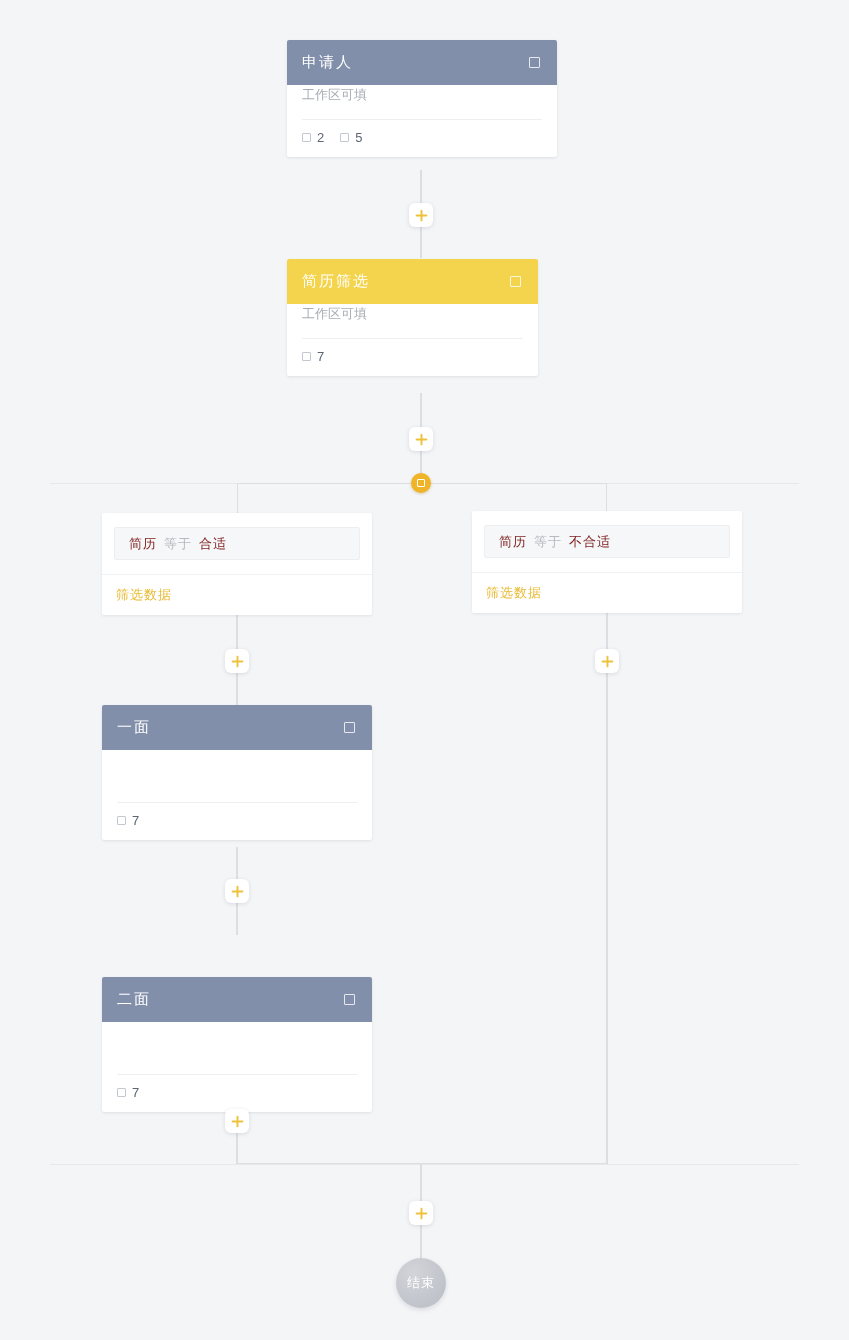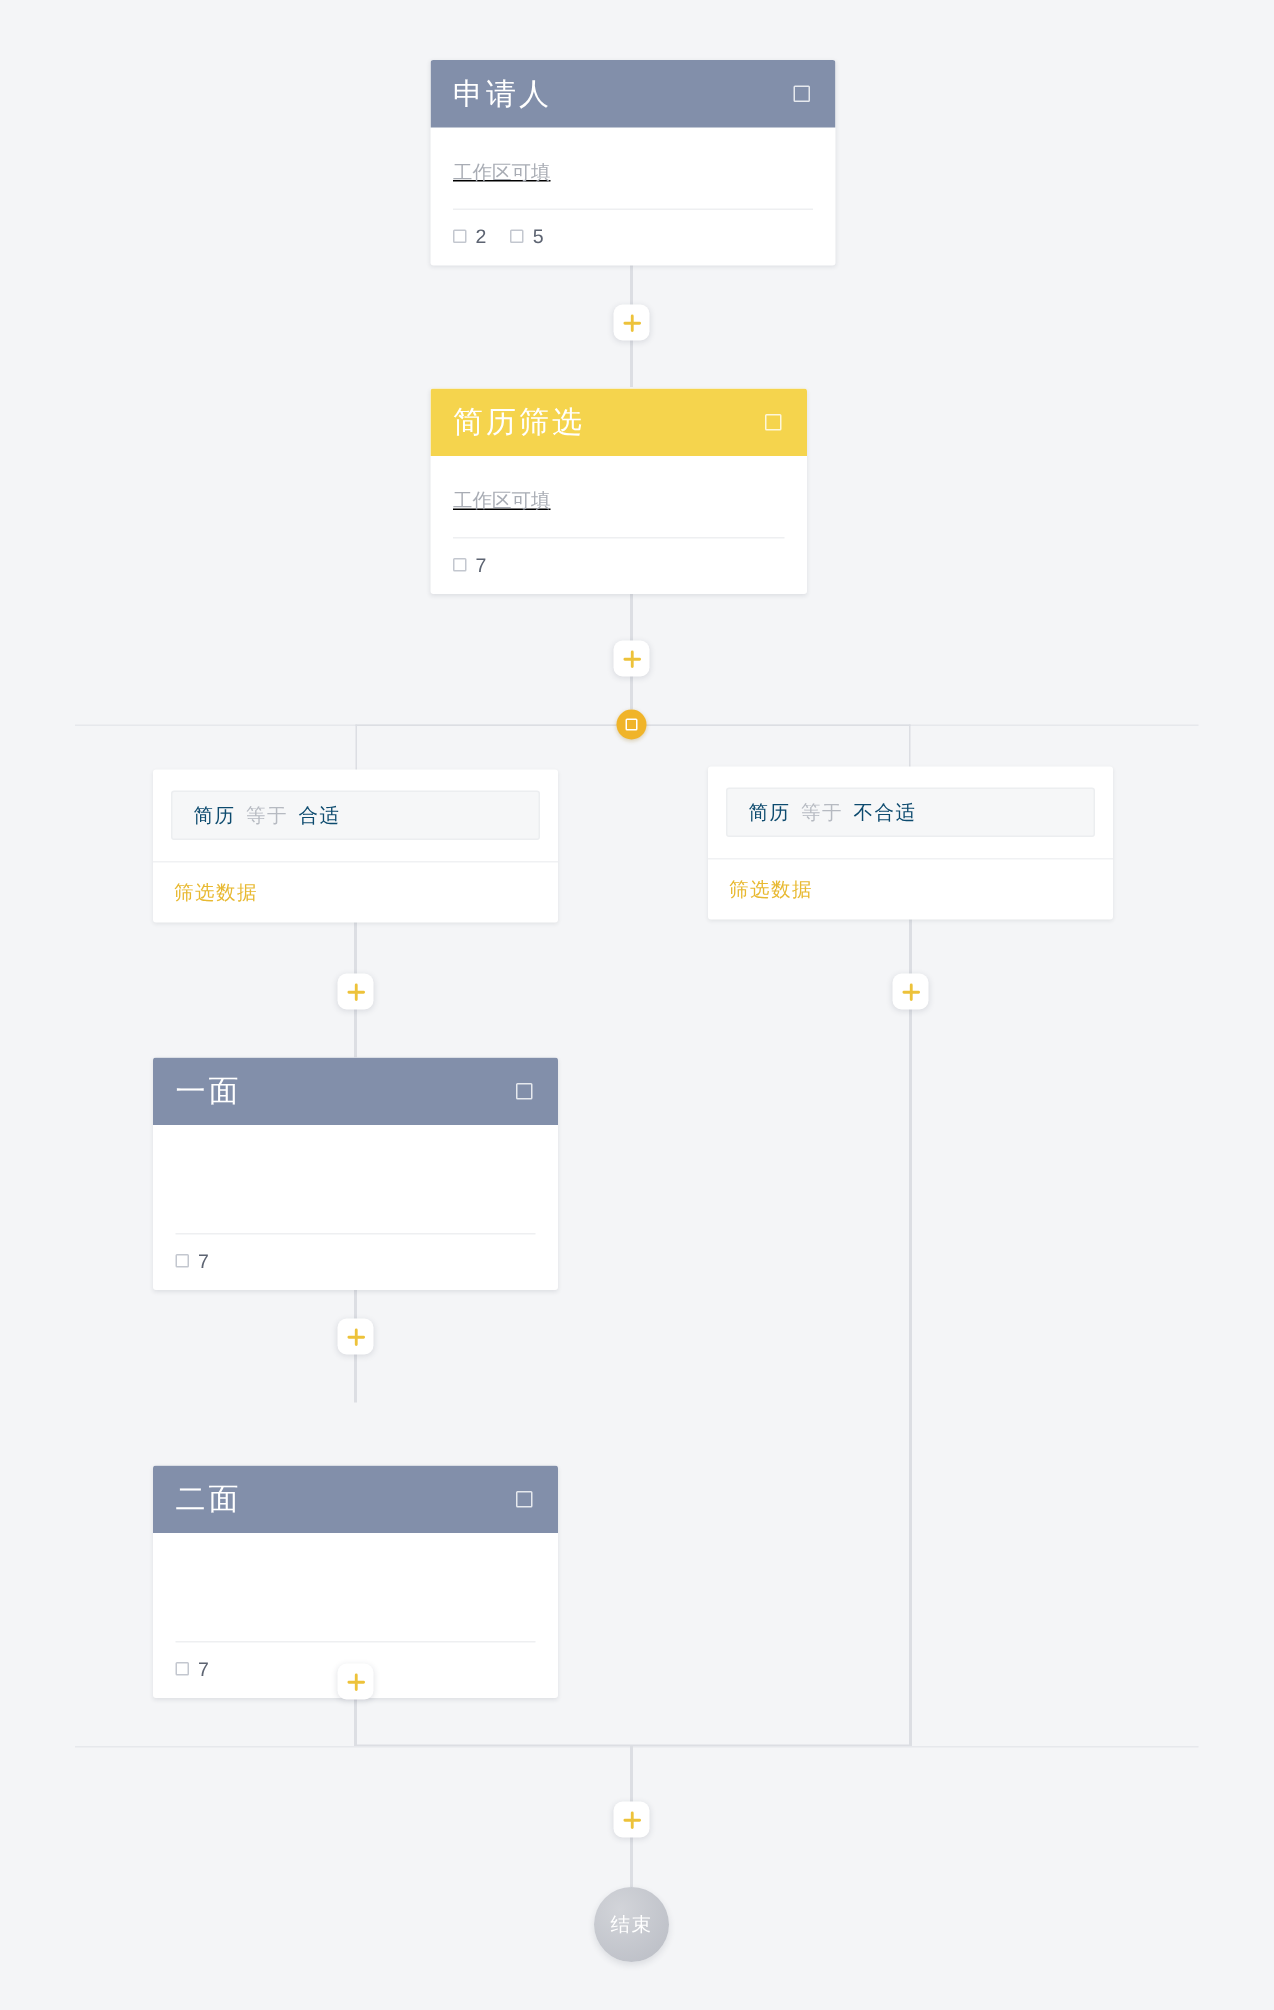--- a/index.html
+++ b/index.html
@@ -23,34 +23,34 @@
 
   
   .card {
     position: absolute; background: #ffffff;
     box-shadow: 0 1px 3px rgba(30,40,60,.10);
     border-radius: 2px; overflow: hidden;
   }
   .card-header {
     height: 45px; display: flex; align-items: center;
     justify-content: space-between; padding: 0 15px;
-    color: #ffffff; font-size: 20px; letter-spacing: 2px;
+    color: #ffffff; font-size: 15px; letter-spacing: 2px;
   }
   .card-header.slate { background: #828faa; }
   .card-header.gold  { background: #f5d44d; }
   .hdr-title { font-weight: normal; }
   .hdr-icon {
     width: 11px; height: 11px; border: 1px solid rgba(255,255,255,.8);
     border-radius: 1px; position: relative; margin-right: 2px;
   }
   .hdr-icon::after {
     content: ""; position: absolute; inset: 2px;
     background: rgba(255,255,255,.0);
   }
-  .card-body { padding: 20px 15px 0 15px; text-decoration: underline; }
+  .card-body { padding: 0 15px 0 15px; }
   .owner { font-size: 13px; color: #a8acb4; line-height: 20px; }
   .divider { height: 1px; background: #eeeff1; margin: 14px 0 0 0; }
   .card-footer {
     display: flex; align-items: center; gap: 16px;
     padding: 10px 15px 12px 15px;
   }
   .stat { display: flex; align-items: center; gap: 6px; font-size: 13px; color: #5d6472; }
   .stat-box {
     width: 9px; height: 9px; border: 1px solid #c3c7cf; border-radius: 1px;
   }
@@ -60,21 +60,21 @@
   .cond-card {
     position: absolute; background: #ffffff; border-radius: 2px;
     box-shadow: 0 1px 3px rgba(30,40,60,.09); overflow: hidden;
   }
   .cond-field {
     margin: 14px 12px 14px 12px; background: #f6f7f8;
     border: 1px solid #eceef0; border-radius: 2px;
     height: 33px; display: flex; align-items: center;
     padding: 0 14px; gap: 7px; font-size: 13px;
   }
-  .c-dark { color: #0c4a6e; letter-spacing: 1px; }
+  .c-dark { color: #7f1d1d; letter-spacing: 1px; }
   .c-mid  { color: #b6bac1; letter-spacing: 1px; }
   .cond-foot {
     border-top: 1px solid #f0f1f3; padding: 11px 14px;
     font-size: 13px; color: #e8b931; letter-spacing: 1px;
   }
 
   
   .plus {
     position: absolute; width: 24px; height: 24px;
     background: #ffffff; border-radius: 6px;

